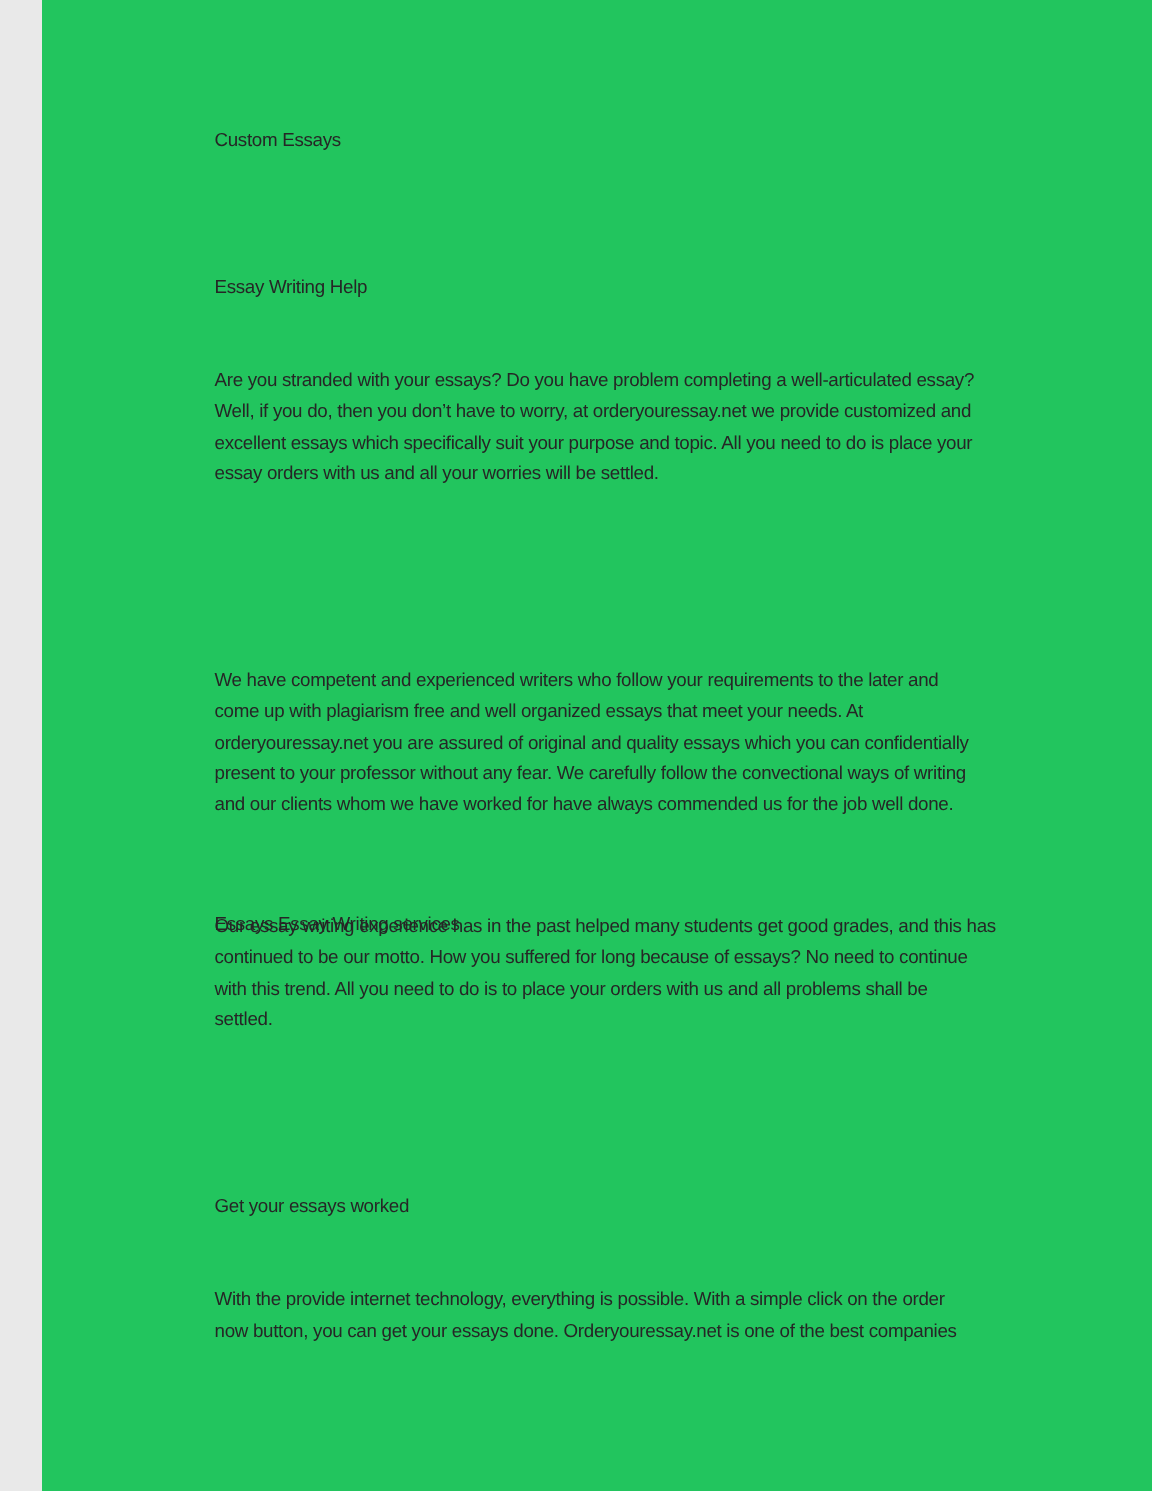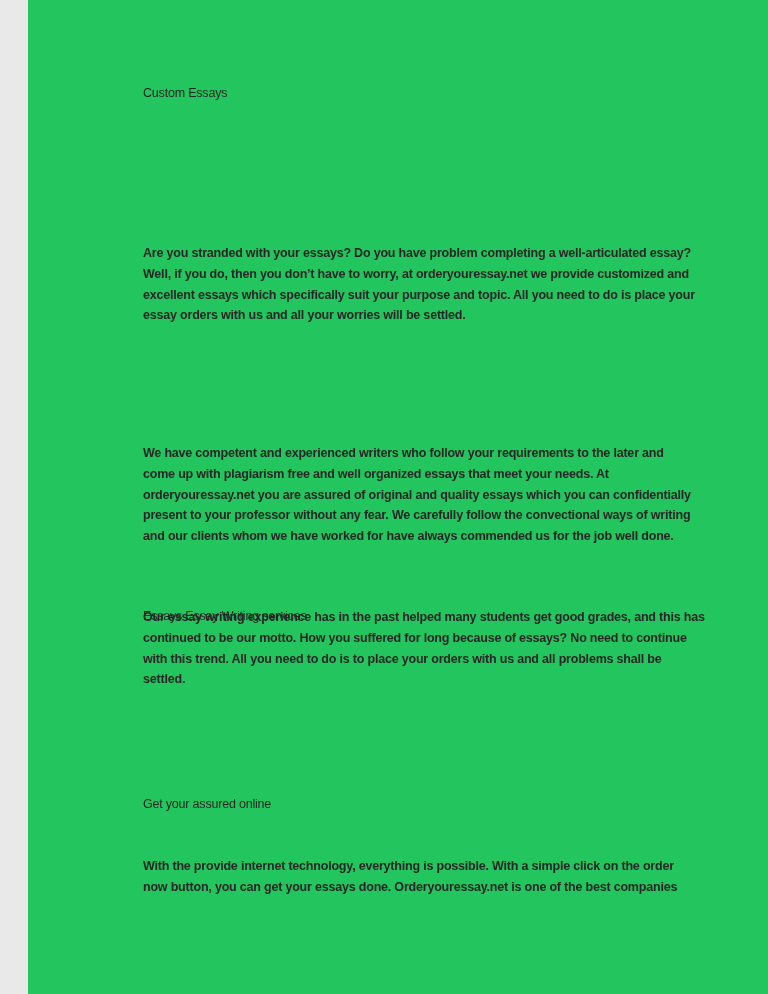--- a/index.html
+++ b/index.html
@@ -23,44 +23,44 @@
     position: absolute;
     left: 115px;
     right: 90px;
     line-height: 20.8px;
   }
   .heading {
     line-height: 15px;
   }
   .para {
     white-space: pre-line;
-    font-weight: bold;
   }
 </style>
 </head>
 <body>
 
 <div class="page" style="background: #22c55e; color: rgb(38, 38, 38); margin-left: 28px;">
 
   <div class="block heading" style="top:86px">Custom Essays</div>
 
+  <div class="block heading" style="top:184px">Essay Writing Help</div>
   <div class="block para" style="top:243px">Are you stranded with your essays? Do you have problem completing a well-articulated essay?
 Well, if you do, then you don’t have to worry, at orderyouressay.net we provide customized and
 excellent essays which specifically suit your purpose and topic. All you need to do is place your
 essay orders with us and all your worries will be settled.</div>
 
   <div class="block para" style="top:443px">We have competent and experienced writers who follow your requirements to the later and
 come up with plagiarism free and well organized essays that meet your needs. At
 orderyouressay.net you are assured of original and quality essays which you can confidentially
 present to your professor without any fear. We carefully follow the convectional ways of writing
 and our clients whom we have worked for have always commended us for the job well done.</div>
 
   <div class="block heading" style="top:609px">Essays Essay Writing services</div>
   <div class="block para" style="top:607px">Our essay writing experience has in the past helped many students get good grades, and this has
 continued to be our motto. How you suffered for long because of essays? No need to continue
 with this trend. All you need to do is to place your orders with us and all problems shall be
 settled.</div>
 
-  <div class="block heading" style="top:797px">Get your assured online</div>
+  <div class="block heading" style="top:797px">Get your essays worked</div>
   <div class="block para" style="top:856px">With the provide internet technology, everything is possible. With a simple click on the order
 now button, you can get your essays done. Orderyouressay.net is one of the best companies</div>
 
 </div>
 
 </body></html>

